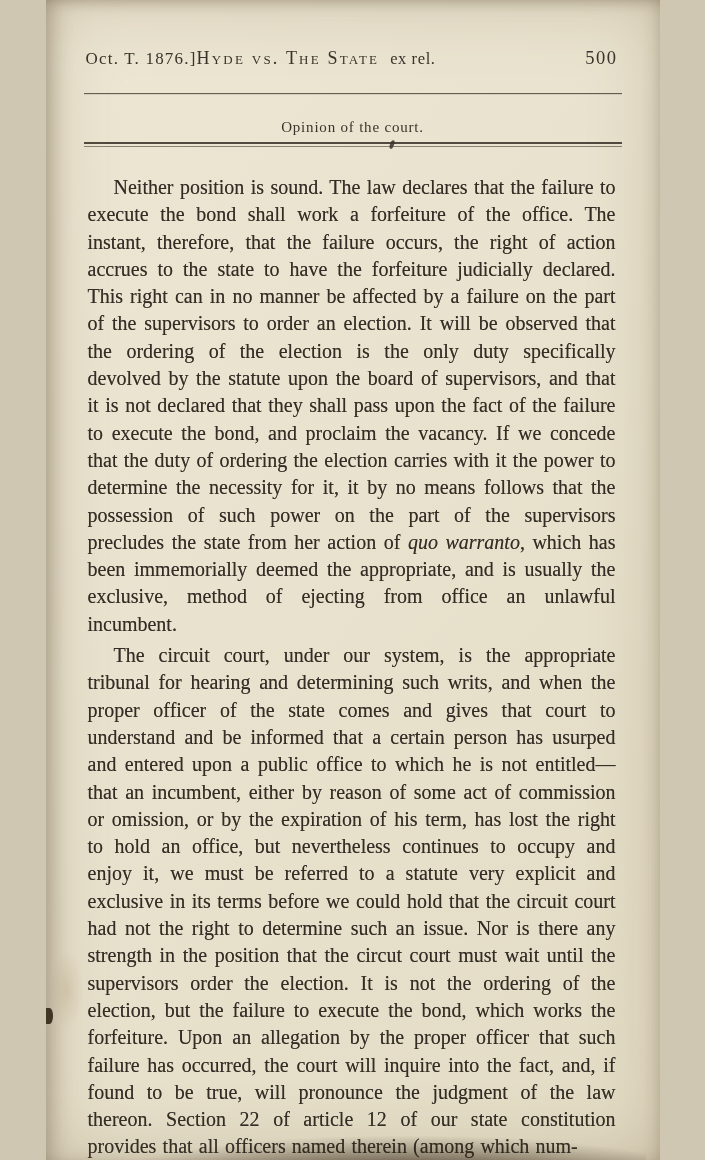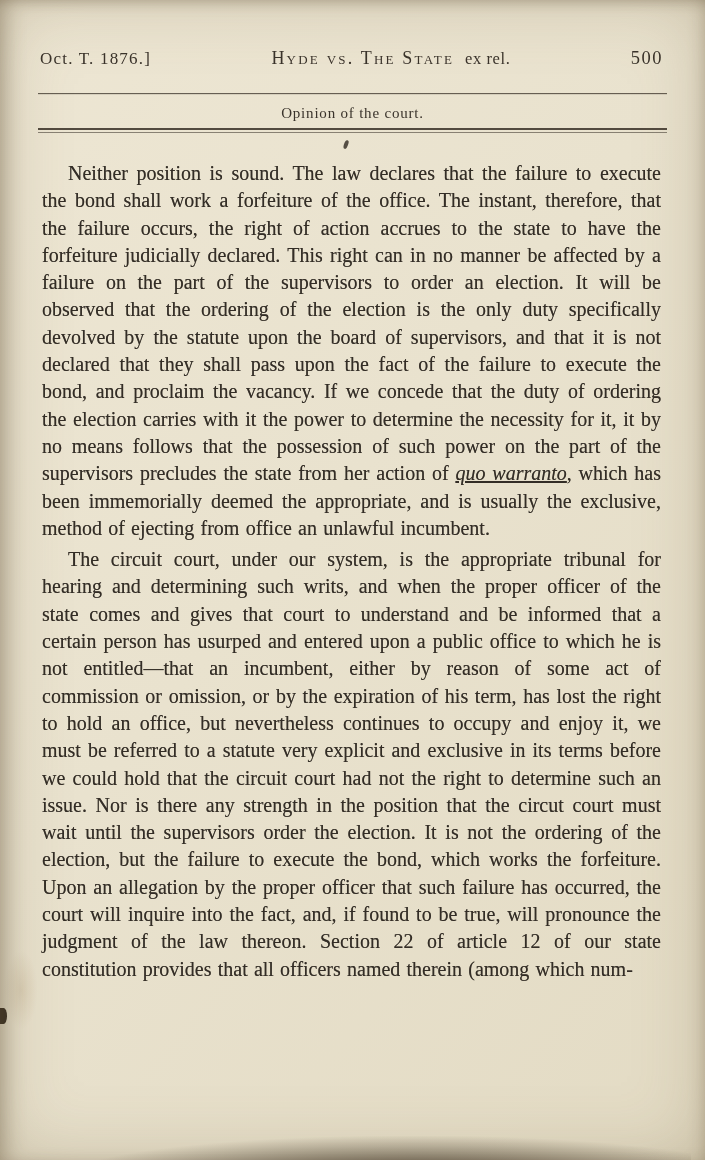--- a/index.html
+++ b/index.html
@@ -1,20 +1,20 @@
 <!DOCTYPE html>
 <html><head>
 <meta charset="utf-8">
 <style>
   * { box-sizing: border-box; }
   html, body { margin: 0; padding: 0; background: #cfc7b2; }
 
   .page {
     position: relative;
-    width: 705px;
+    width: 614px;
     height: 1160px;
     margin: 0 auto;
     overflow: hidden;
     background: linear-gradient(130deg, #ede6d3 0%, #e9e2ce 45%, #e3dbc4 100%);
     font-family: "Liberation Serif", "DejaVu Serif", serif;
     color: #322c25;
   }
 
   
   .vignette {
@@ -33,33 +33,33 @@
 
   
   .running-head {
     display: flex; align-items: baseline;
     margin: 48px 42px 0 40px;
     font-size: 17px;
     letter-spacing: 0.6px;
     color: #3a332b;
   }
   .rh-left { white-space: nowrap; letter-spacing: 1.2px; }
-  .rh-center { flex: 1; text-align: center; white-space: nowrap; }
+  .rh-center { flex: 1; white-space: nowrap; }
   .rh-center .sc { font-variant: small-caps; letter-spacing: 2.2px; font-size: 18px; }
   .rh-suffix { margin-left: 6px; font-size: 16.5px; }
   .rh-right { white-space: nowrap; font-size: 18.5px; letter-spacing: 1.5px; }
 
   .rule-top {
     margin: 24px 38px 0 38px;
     border-top: 1.6px solid rgba(58, 50, 40, 0.75);
     box-shadow: 0 1px 0 rgba(58, 50, 40, 0.12);
   }
 
   .section-title {
-    margin-top: 11px;
+    margin-top: 25px;
     text-align: center;
     font-size: 15px;
     letter-spacing: 0.8px;
     color: #3a332b;
   }
 
   .double-rule { margin: 6px 38px 0 38px; }
   .double-rule .dr1 { border-top: 2.2px solid rgba(55, 47, 38, 0.85); }
   .double-rule .dr2 { border-top: 1px solid rgba(55, 47, 38, 0.55); margin-top: 2px; }
 
@@ -68,21 +68,21 @@
     margin: 27px 44px 0 42px;
     font-size: 20px;
     line-height: 27.3px;
     text-align: justify;
     word-spacing: 1.2px;
     color: #332d26;
     text-shadow: 0 0 0.4px rgba(51, 45, 38, 0.55);
   }
   .body-text p { margin: 0; text-indent: 26px; }
   .body-text p + p { margin-top: 4px; }
-  .latin { font-style: italic; text-decoration: underline; }
+  .latin { font-style: italic; }
 
   
   .ink-mark {
     position: absolute; left: 344px; top: 140px;
     width: 4px; height: 9px; border-radius: 60% 40% 50% 50%;
     background: #3b342c; transform: rotate(18deg);
     opacity: 0.85; z-index: 4;
   }
   .edge-mark {
     position: absolute; left: 0px; top: 1008px;

